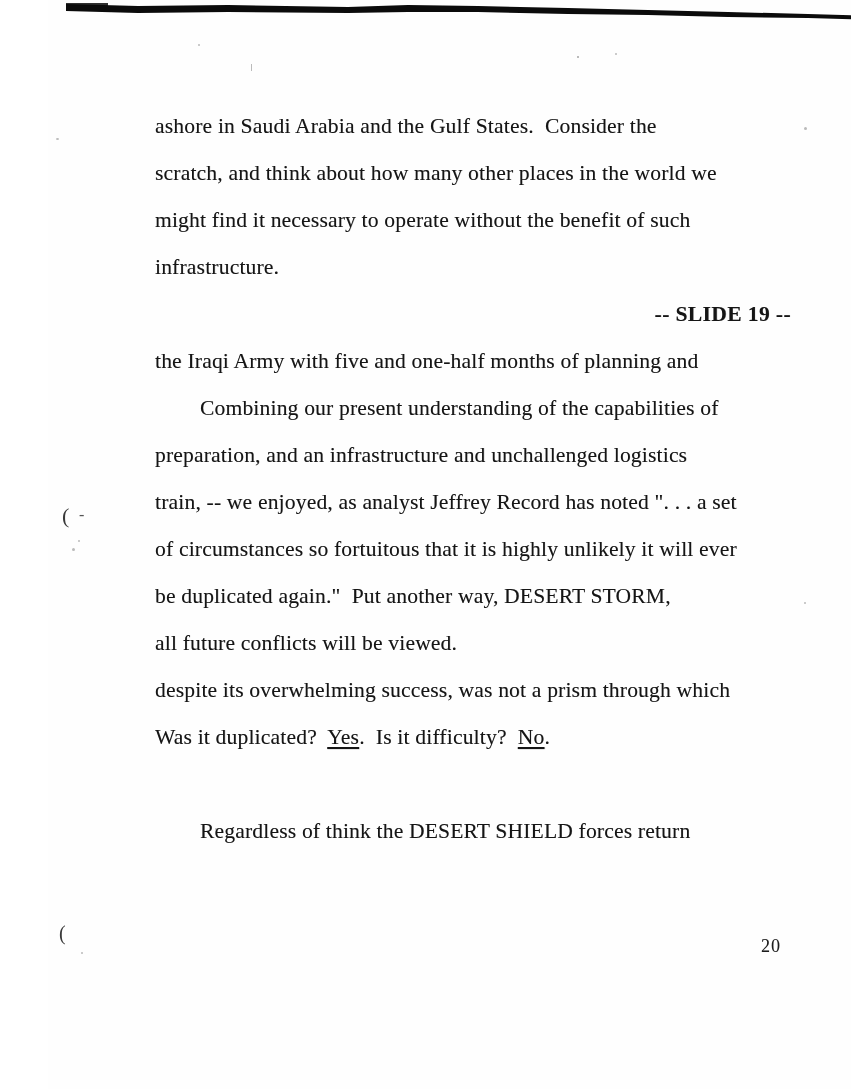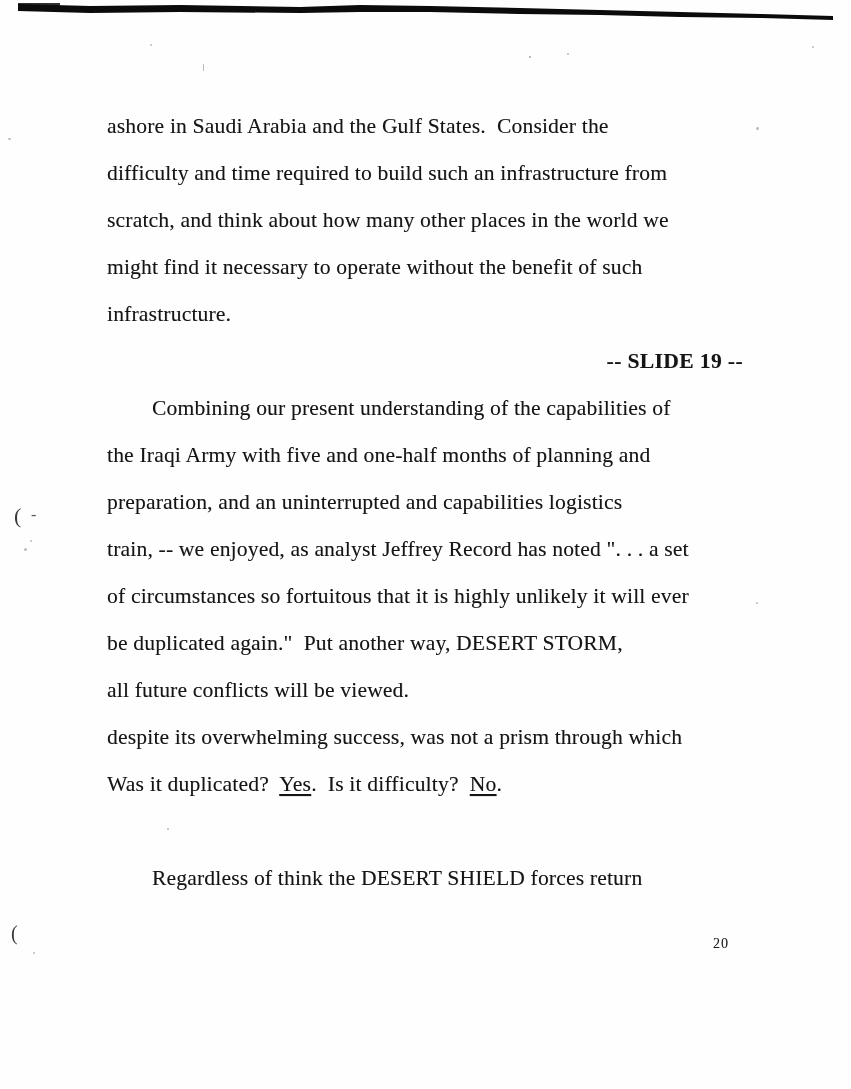--- a/index.html
+++ b/index.html
@@ -7,20 +7,21 @@
     width: 851px; height: 1089px;
     background: #ffffff;
     position: relative;
     overflow: hidden;
     font-family: "Liberation Serif", "DejaVu Serif", serif;
     color: #161616;
   }
   .page {
     position: absolute; inset: 0;
     background: #fefefe;
+    margin-left: 48px;
   }
   .scan-bar { position: absolute; top: 0; left: 0; }
   .text-block {
     position: absolute;
     left: 107px; top: 103px; width: 646px;
   }
   .line {
     height: 47px;
     line-height: 47px;
     font-size: 21.5px;
@@ -37,21 +38,21 @@
     letter-spacing: 0.4px;
   }
   .line.spacer { height: 47px; }
   .u {
     text-decoration: underline;
     text-underline-offset: 3px;
   }
   .page-number {
     position: absolute;
     left: 713px; top: 936px;
-    font-size: 14px;
+    font-size: 18px;
     letter-spacing: 1px;
     color: #1c1c1c;
     text-shadow: 0.3px 0.3px 0.4px rgba(20,20,20,0.3);
   }
   .margin-mark {
     position: absolute;
     font-size: 22px;
     color: #3a3a3a;
     font-family: "Liberation Serif", serif;
   }
@@ -72,30 +73,29 @@
 
 <div class="page">
 
   <svg class="scan-bar" width="851" height="30" viewBox="0 0 851 30">
     <polygon fill="#0b0b0b" points="18,4 90,6 180,5 300,7 360,5 430,6 520,8 600,10 680,12 760,14 833,16 833,20 760,18 680,17 600,15 520,14 430,12 360,12 300,13 180,12 90,13 18,11"></polygon>
     <polygon fill="#0b0b0b" opacity="0.85" points="18,3 60,3 60,6 18,6"></polygon>
   </svg>
 
   <div class="text-block">
     <div class="line">ashore in Saudi Arabia and the Gulf States.  Consider the</div>
-    <div class="line">difficulty and time required to build such an infrastructure from</div>
     <div class="line">scratch, and think about how many other places in the world we</div>
     <div class="line">might find it necessary to operate without the benefit of such</div>
     <div class="line">infrastructure.</div>
 
     <div class="line heading">-- SLIDE 19 --</div>
 
+    <div class="line">the Iraqi Army with five and one-half months of planning and</div>
     <div class="line indent">Combining our present understanding of the capabilities of</div>
-    <div class="line">the Iraqi Army with five and one-half months of planning and</div>
-    <div class="line">preparation, and an uninterrupted and capabilities logistics</div>
+    <div class="line">preparation, and an infrastructure and unchallenged logistics</div>
     <div class="line">train, -- we enjoyed, as analyst Jeffrey Record has noted ". . . a set</div>
     <div class="line">of circumstances so fortuitous that it is highly unlikely it will ever</div>
     <div class="line">be duplicated again."  Put another way, DESERT STORM,</div>
     <div class="line">all future conflicts will be viewed.</div>
     <div class="line">despite its overwhelming success, was not a prism through which</div>
 
     <div class="line"><span>Was it duplicated?  </span><span class="u">Yes</span><span>.  Is it difficulty?  </span><span class="u">No</span><span>.</span></div>
 
     <div class="line spacer"></div>
 

